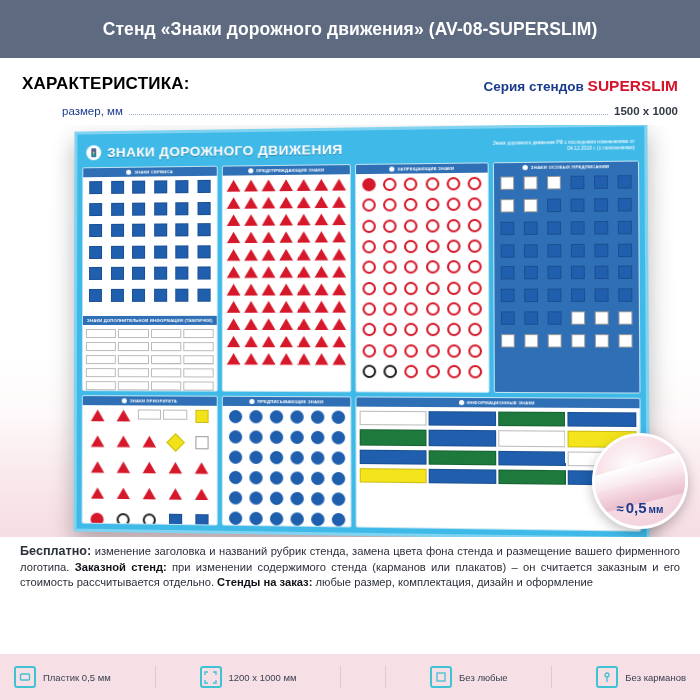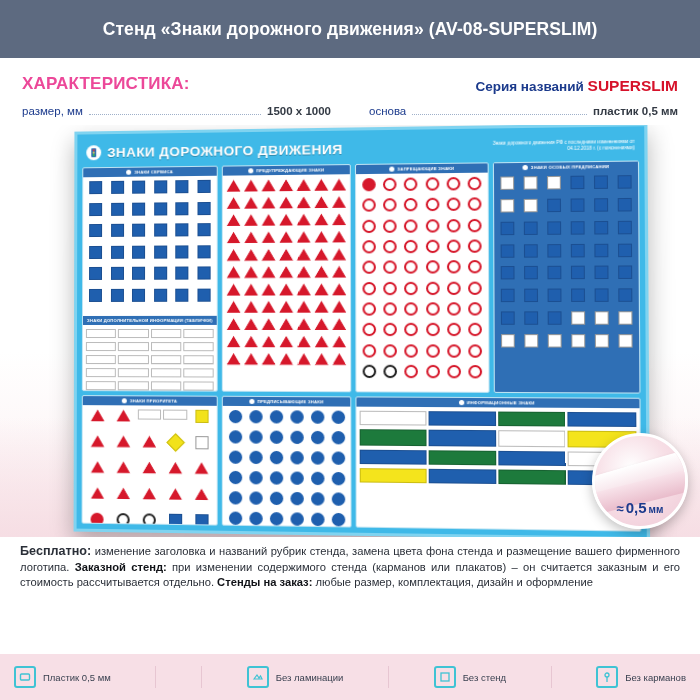--- a/index.html
+++ b/index.html
@@ -25,30 +25,30 @@
     letter-spacing:.1px;
   }
 
   
   .char-block {
     padding:16px 22px 6px 22px;
     background:#ffffff;
   }
   .char-row1 { display:flex; align-items:flex-start; justify-content:space-between; }
   .char-title {
-    color:#ec4899; font-size:17px; font-weight:bold; letter-spacing:.2px;
+    color:#000000; font-size:17px; font-weight:bold; letter-spacing:.2px;
   }
   .series {
     font-size:13.5px; color:#1b3a8c; font-weight:bold; padding-top:3px;
   }
   .series .superslim { color:#d6122a; font-size:15.5px; font-weight:bold; }
 
   .char-row2 {
     display:flex; align-items:center; margin-top:10px; gap:16px;
-    font-size:11.5px; color:#1b3a8c;
+    font-size:11.5px; color:#1b3a8c;margin-left:40px;
   }
   .lbl { color:#1b3a8c; white-space:nowrap; }
   .dots { flex:1; border-bottom:1.5px dotted #9fb0c9; margin:0 6px 4px 6px; height:1px; }
   .val { color:#333a44; font-weight:bold; white-space:nowrap; font-size:11.5px; }
   .half { display:flex; align-items:baseline; flex:1; }
   .half + .half { margin-left:22px; }
 
   
   .stage {
     position:relative;
@@ -214,34 +214,29 @@
 <body>
 
 <div class="header">
   <div class="header-title">Стенд «Знаки дорожного движения» (AV-08-SUPERSLIM)</div>
 </div>
 
 <div class="char-block">
   <div class="char-row1">
     <div class="char-title">ХАРАКТЕРИСТИКА:</div>
     <div class="series">
-      <span>Серия названий</span>
+      <span>Серия стендов</span>
       <span class="superslim">SUPERSLIM</span>
     </div>
   </div>
   <div class="char-row2">
     <div class="half">
       <span class="lbl">размер, мм</span>
       <span class="dots"></span>
       <span class="val">1500 x 1000</span>
-    </div>
-    <div class="half">
-      <span class="lbl">основа</span>
-      <span class="dots"></span>
-      <span class="val">пластик 0,5 мм</span>
     </div>
   </div>
 </div>
 
 <div class="stage">
   <div class="stage-bg-bottom"></div>
 
   <div class="board">
     <div class="board-inner">
 
@@ -1306,37 +1301,37 @@
 <div class="features">
   <div class="feat">
     <span class="feat-ic">
       <svg width="12" height="12" viewBox="0 0 12 12">
           <rect x="1.5" y="3" width="9" height="6" rx="1" fill="none" stroke="#3fc3d4" stroke-width="1.4"></rect>
         </svg>
     </span>
     <span class="feat-tx">Пластик 0,5 мм</span>
   </div>
   <div class="feat-sep"></div>
-  <div class="feat-sep"></div>
   <div class="feat">
     <span class="feat-ic">
-      <svg width="12" height="12" viewBox="0 0 12 12">
-          <path d="M2 8l3-4 2 3 1.5-2L10 8z" fill="none" stroke="#3fc3d4" stroke-width="1.2"></path>
+      <svg width="13" height="13" viewBox="0 0 13 13">
+          <path d="M1 4V1h3M12 4V1H9M1 9v3h3M12 9v3H9" fill="none" stroke="#3fc3d4" stroke-width="1.4"></path>
         </svg>
     </span>
-    <span class="feat-tx">Без ламинации</span>
+    <span class="feat-tx">1200 x 1000 мм</span>
   </div>
+  <div class="feat-sep"></div>
   <div class="feat-sep"></div>
   <div class="feat">
     <span class="feat-ic">
       <svg width="12" height="12" viewBox="0 0 12 12">
           <rect x="2" y="2" width="8" height="8" fill="none" stroke="#3fc3d4" stroke-width="1.3"></rect>
         </svg>
     </span>
-    <span class="feat-tx">Без стенд</span>
+    <span class="feat-tx">Без любые</span>
   </div>
   <div class="feat-sep"></div>
   <div class="feat">
     <span class="feat-ic">
       <svg width="12" height="12" viewBox="0 0 12 12">
           <circle cx="6" cy="4" r="2" fill="none" stroke="#3fc3d4" stroke-width="1.3"></circle>
           <path d="M6 6v5" stroke="#3fc3d4" stroke-width="1.3"></path>
         </svg>
     </span>
     <span class="feat-tx">Без карманов</span>

